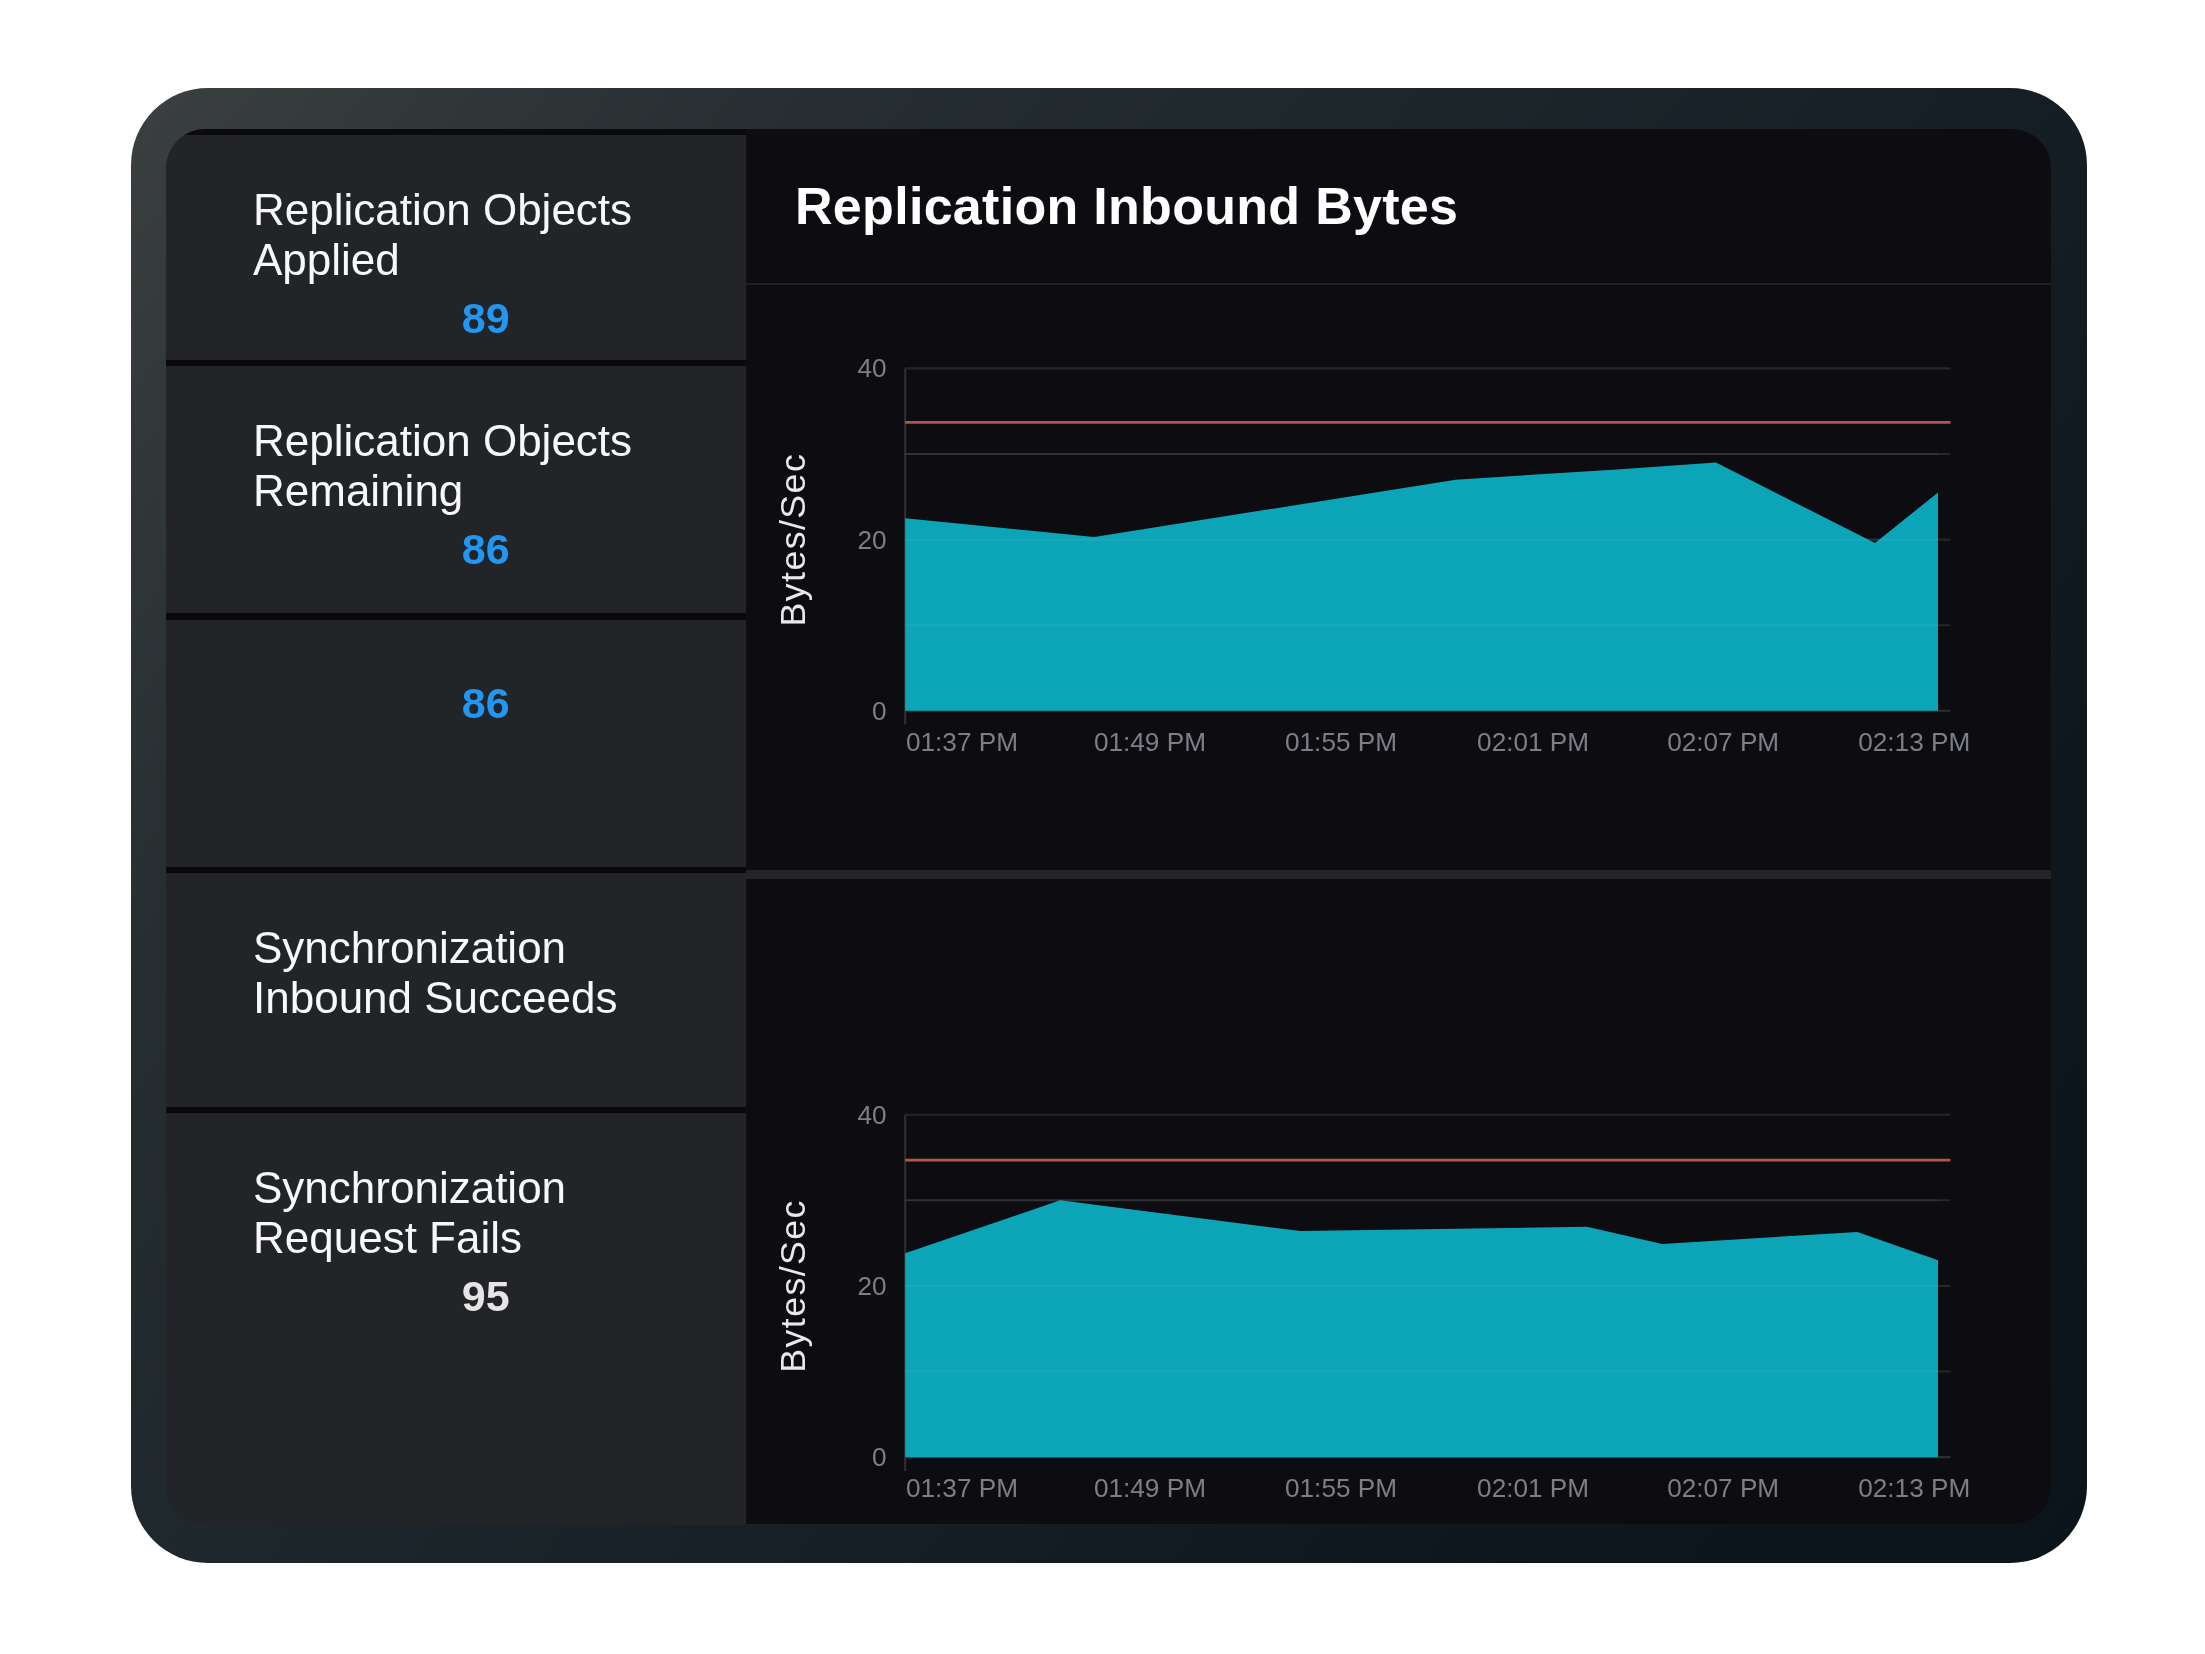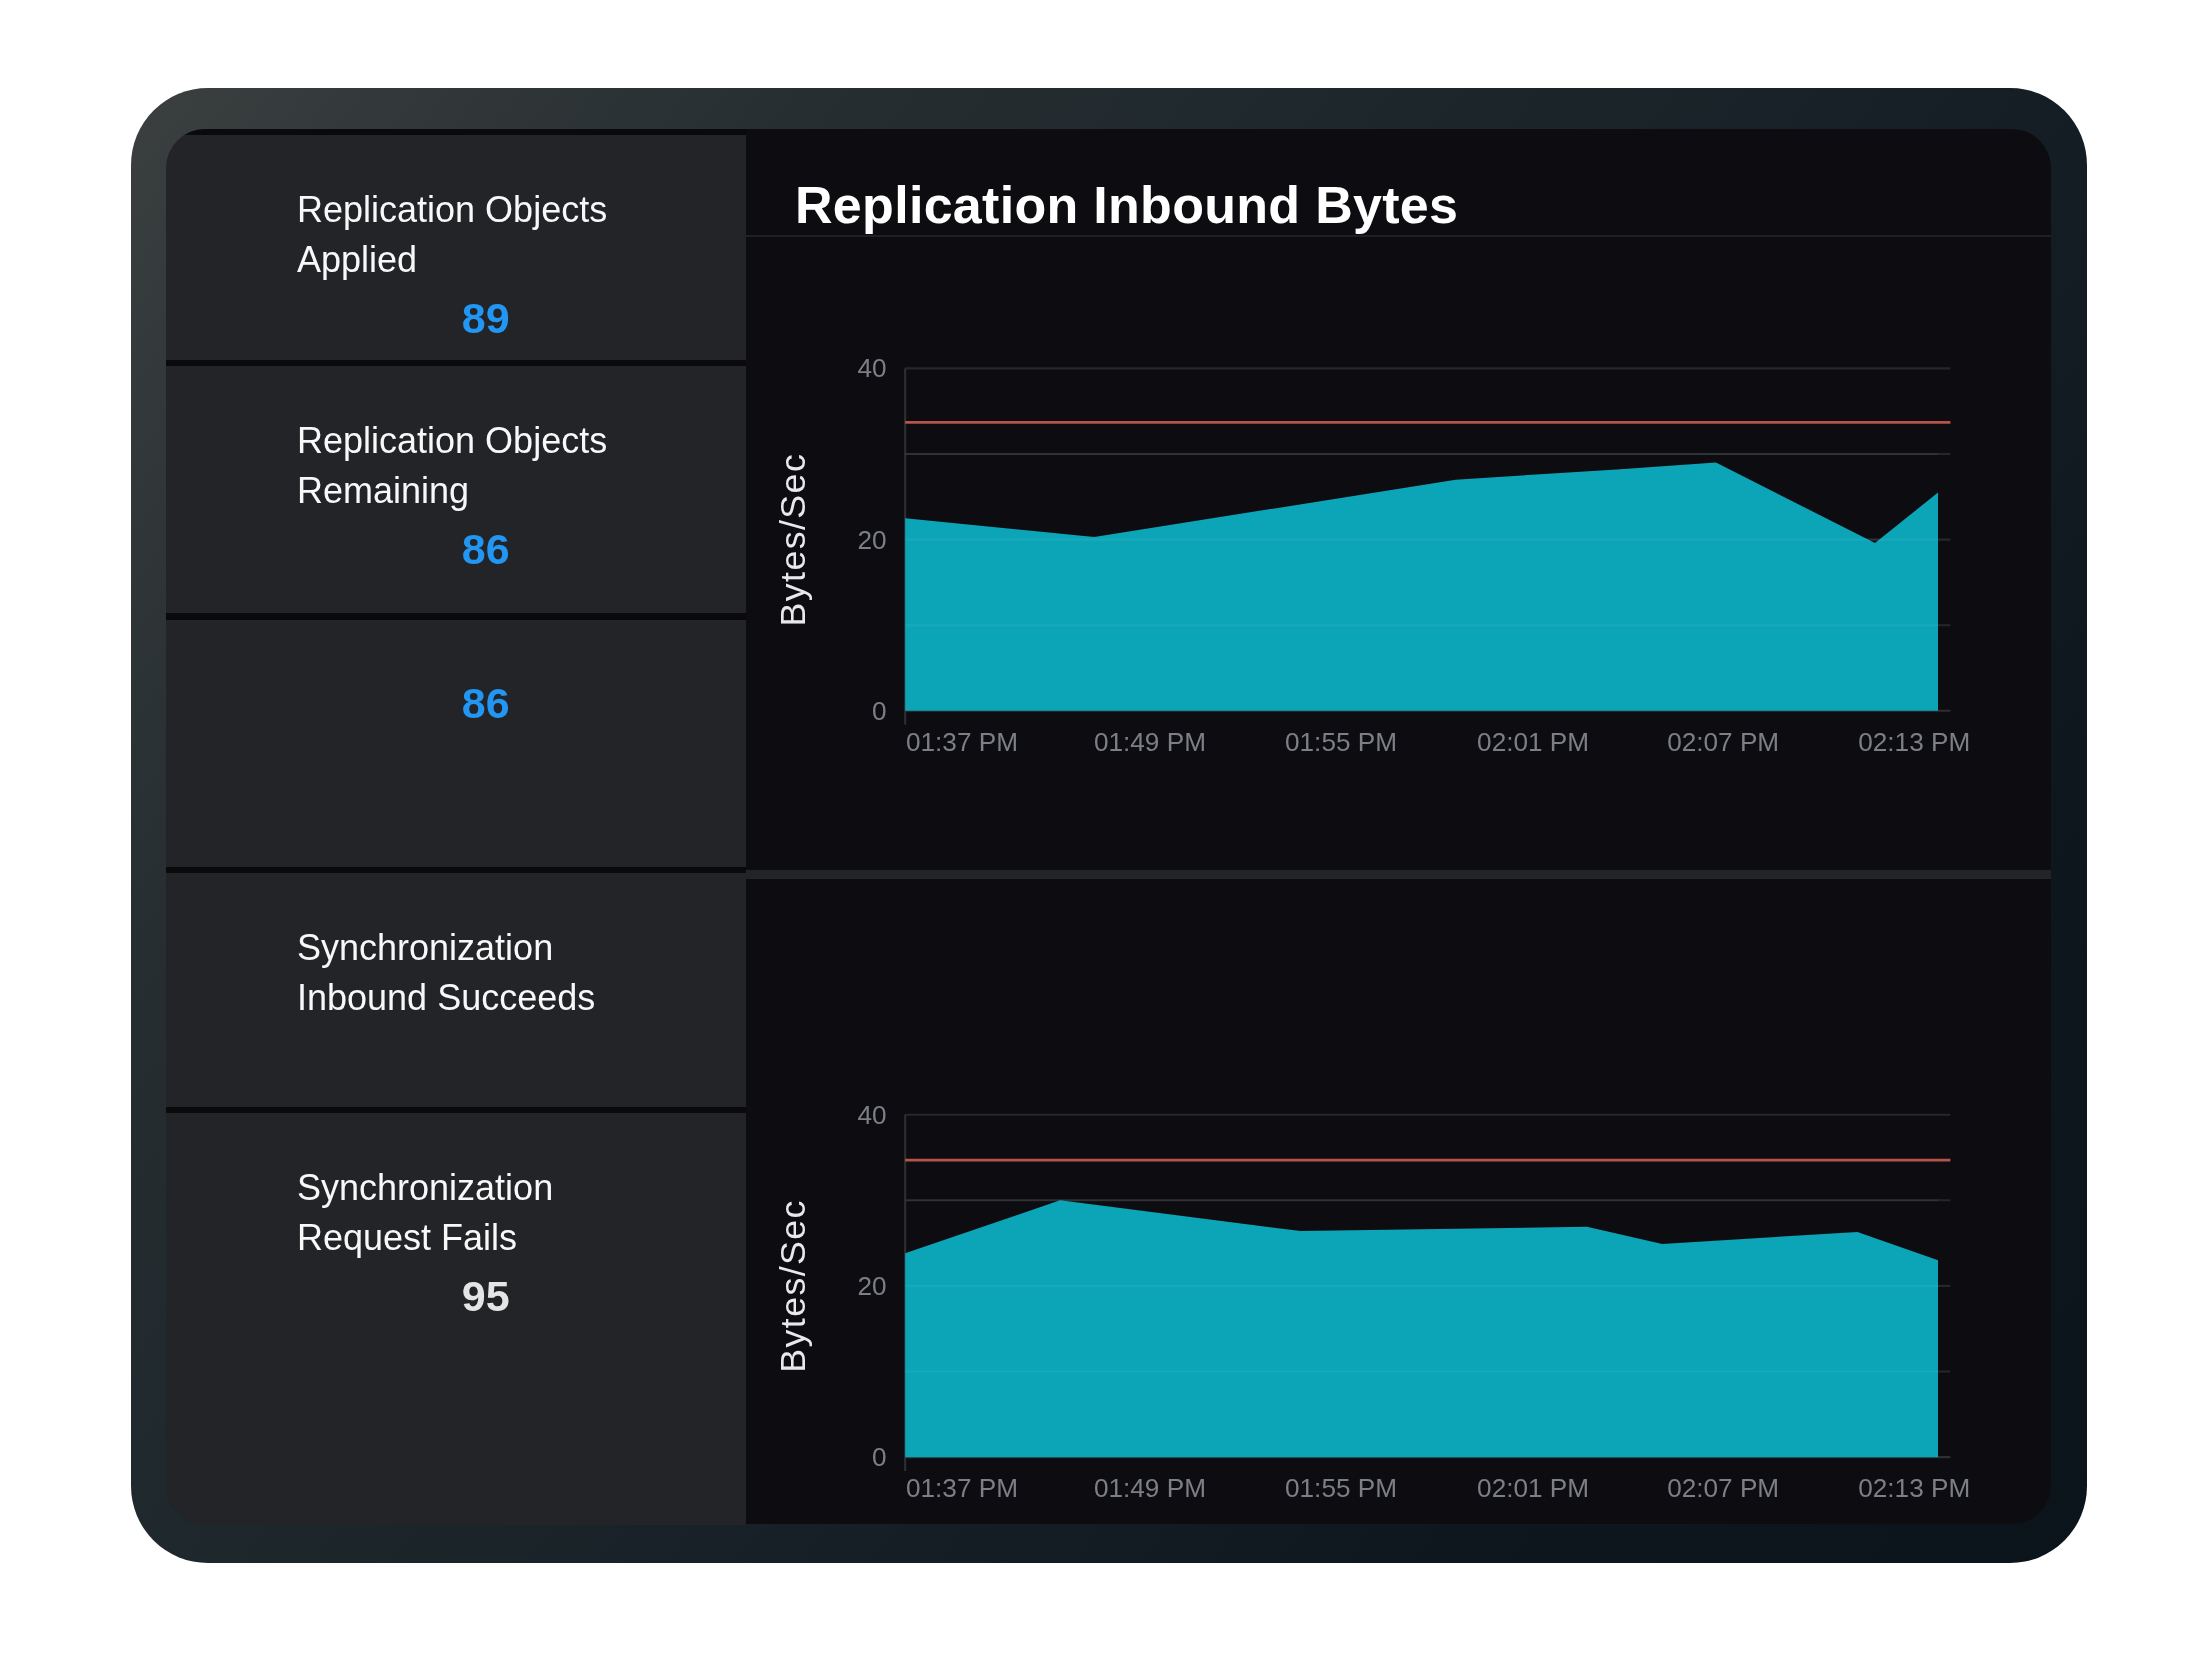--- a/index.html
+++ b/index.html
@@ -7,29 +7,29 @@
   .stage{position:relative;width:2205px;height:1655px;background:#ffffff;overflow:hidden;}
   .card{position:absolute;left:131px;top:88px;width:1956px;height:1475px;border-radius:77px;
     background:linear-gradient(128deg,#3b3f40 0%,#262e31 22%,#172127 55%,#0e171e 80%,#0b141b 100%);}
   
   .sidebar{position:absolute;left:35px;top:41px;width:580px;height:1396px;background:#232428;
     border-radius:39px 0 0 39px;overflow:hidden;display:flex;flex-direction:column;}
   .sb-header{height:157px;flex:0 0 157px;display:flex;align-items:center;padding-left:87px;box-sizing:border-box;}
   .sb-title{margin:0;font-size:54px;font-weight:700;color:#ffffff;letter-spacing:0.3px;}
   .sb-divider{flex:0 0 6.2px;background:#0a0a0d;}
   .metric-row{box-sizing:border-box;padding:50px 27.6px 0 87px;}
-  .metric-label{font-size:36px;line-height:50px;color:#f7f8f8;max-width:393px;margin-left:44px;}
+  .metric-label{font-size:44px;line-height:50px;color:#f7f8f8;max-width:393px;}
   .metric-value{margin-top:4.1px;font-size:43px;line-height:58px;font-weight:700;text-align:center;}
   
   .panel{position:absolute;background:#0d0d11;overflow:hidden;}
   .panel-a{left:615px;top:41px;width:1305px;height:742px;border-radius:0 39px 0 0;}
   .panel-gap{position:absolute;left:615px;top:782px;width:1305px;height:9px;background:#232428;}
   .panel-b{left:615px;top:791px;width:1305px;height:645px;border-radius:0 0 39px 0;}
-  .panel-header{position:absolute;left:0;top:0;width:100%;height:108px;box-sizing:border-box;
-    border-bottom:2.8px solid #1f2024;display:flex;align-items:flex-end;padding-left:49px;}
+  .panel-header{position:absolute;left:0;top:0;width:100%;height:156px;box-sizing:border-box;
+    border-bottom:2.8px solid #1f2024;display:flex;align-items:center;padding-left:49px;}
   .chart-title{margin:0;font-size:52px;font-weight:700;color:#ffffff;letter-spacing:0.3px;}
   .chart-svg{position:absolute;left:0;top:0;}
   text{font-family:"Liberation Sans", sans-serif;}
 </style>
 </head>
 <body>
 
 <div class="stage">
   <div class="card">
 

